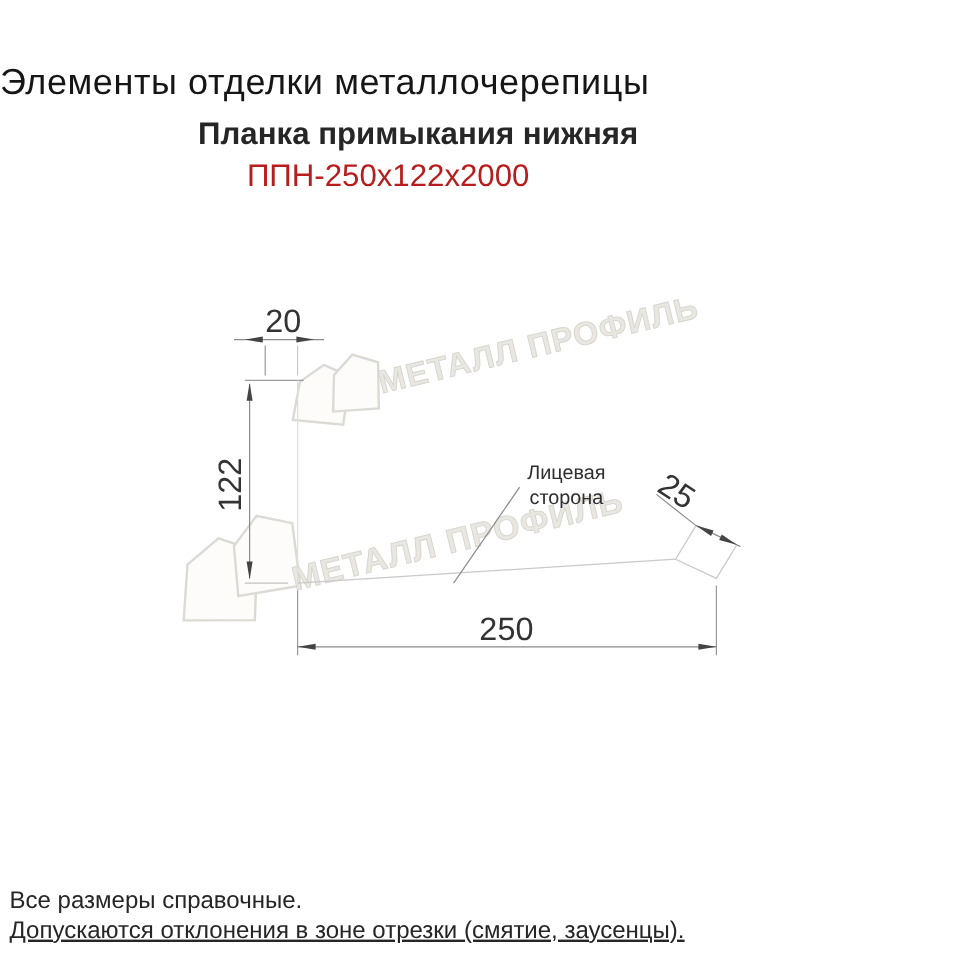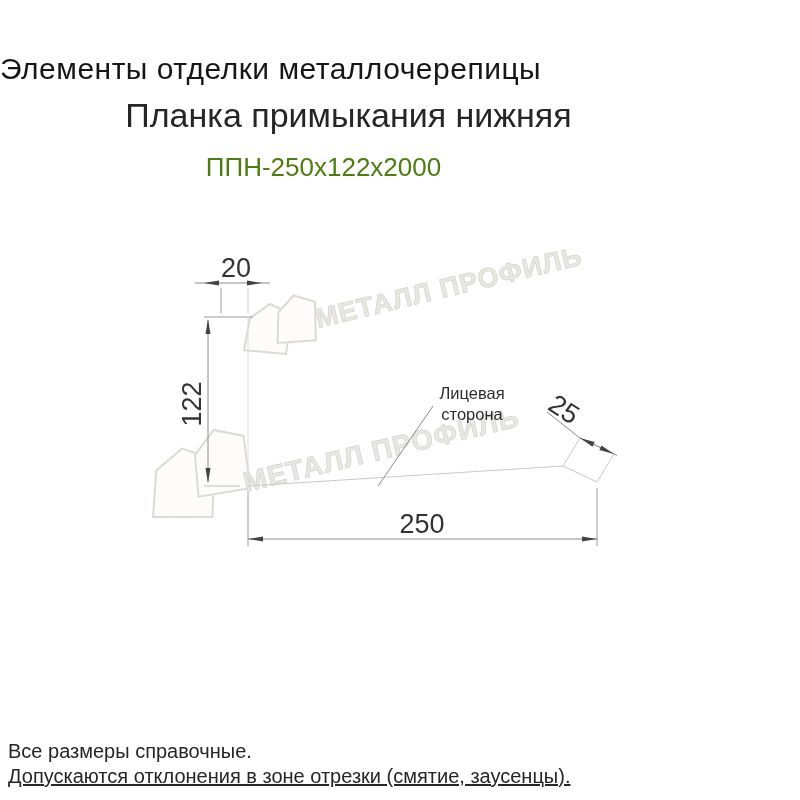--- a/index.html
+++ b/index.html
@@ -6,25 +6,25 @@
   body{
     width:800px;height:800px;position:relative;background:#ffffff;
     font-family:"Liberation Sans", sans-serif;overflow:hidden;
   }
   .page-title{
     position:absolute;left:0;top:26px;width:800px;text-align:left;
     font-size:30px;font-weight:400;color:#161616;letter-spacing:.5px;margin-top:26px;
   }
   .product-name{
     position:absolute;left:0;top:96px;width:697px;text-align:center;
-    font-size:34px;font-weight:400;color:#262626;
+    font-size:26px;font-weight:700;color:#262626;
   }
   .product-code{
-    position:absolute;left:0;top:152px;width:647px;text-align:center;
-    font-size:26px;font-weight:400;color:#4d7c0f;
+    position:absolute;left:0;top:131px;width:647px;text-align:center;
+    font-size:26px;font-weight:400;color:#b91c1c;
   }
   .footer-note{
     position:absolute;left:8px;color:#262626;font-size:20px;font-weight:400;
   }
   .footer-note.n1{top:740px;}
   .footer-note.n2{top:765px;text-decoration:underline;}
   svg{position:absolute;left:0;top:0;}
   svg text{font-family:"Liberation Sans", sans-serif;}
   .dimtext{font-size:27px;fill:#333333;}
   .facelabel{font-size:16.5px;fill:#2e2e2e;}

